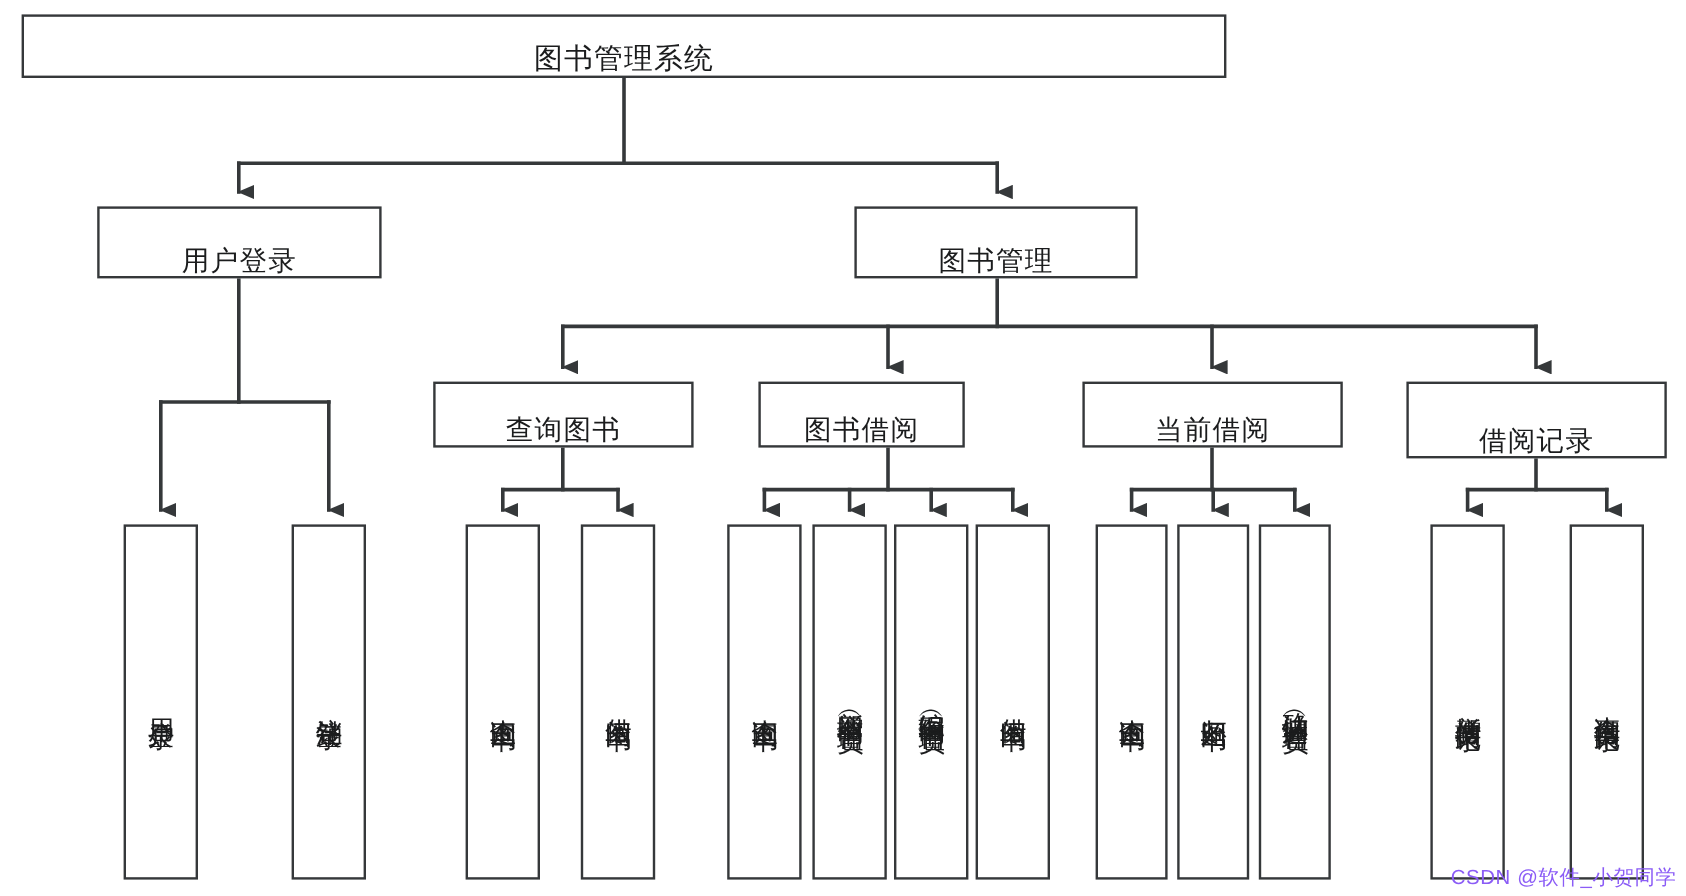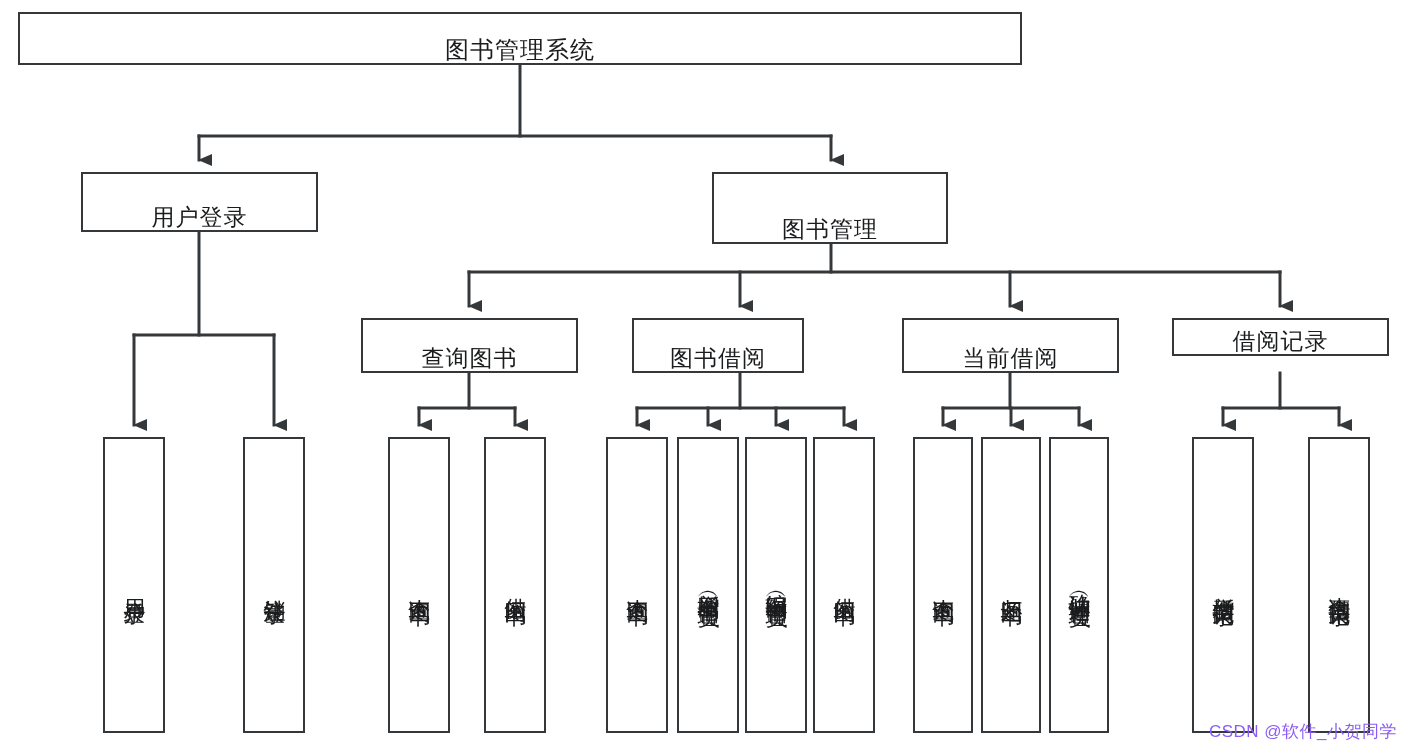--- a/index.html
+++ b/index.html
@@ -124,34 +124,34 @@
     </g>
   </svg>
 
   <div class="node horiz root" style="left:18px; top:12px; width:1004px; height:53px;">
     <span>图书管理系统</span>
   </div>
 
   <div class="node horiz" style="left:81px; top:172px; width:237px; height:60px;">
     <span>用户登录</span>
   </div>
-  <div class="node horiz" style="left:712px; top:172px; width:236px; height:72px;">
+  <div class="node horiz" style="left:712px; top:172px; width:236px; height:60px;">
     <span>图书管理</span>
   </div>
 
   <div class="node horiz" style="left:361px; top:318px; width:217px; height:55px;">
     <span>查询图书</span>
   </div>
   <div class="node horiz" style="left:632px; top:318px; width:172px; height:55px;">
     <span>图书借阅</span>
   </div>
   <div class="node horiz" style="left:902px; top:318px; width:217px; height:55px;font-family:Liberation Serif, serif;">
     <span>当前借阅</span>
   </div>
-  <div class="node horiz" style="left:1172px; top:318px; width:217px; height:38px;">
+  <div class="node horiz" style="left:1172px; top:318px; width:217px; height:64px;">
     <span>借阅记录</span>
   </div>
 
   <div class="node vert" style="left:103px; top:437px; width:62px; height:296px;">
     <span class="vtext">用户登录</span>
   </div>
   <div class="node vert" style="left:243px; top:437px; width:62px; height:296px;">
     <span class="vtext">注销登录</span>
   </div>
 

